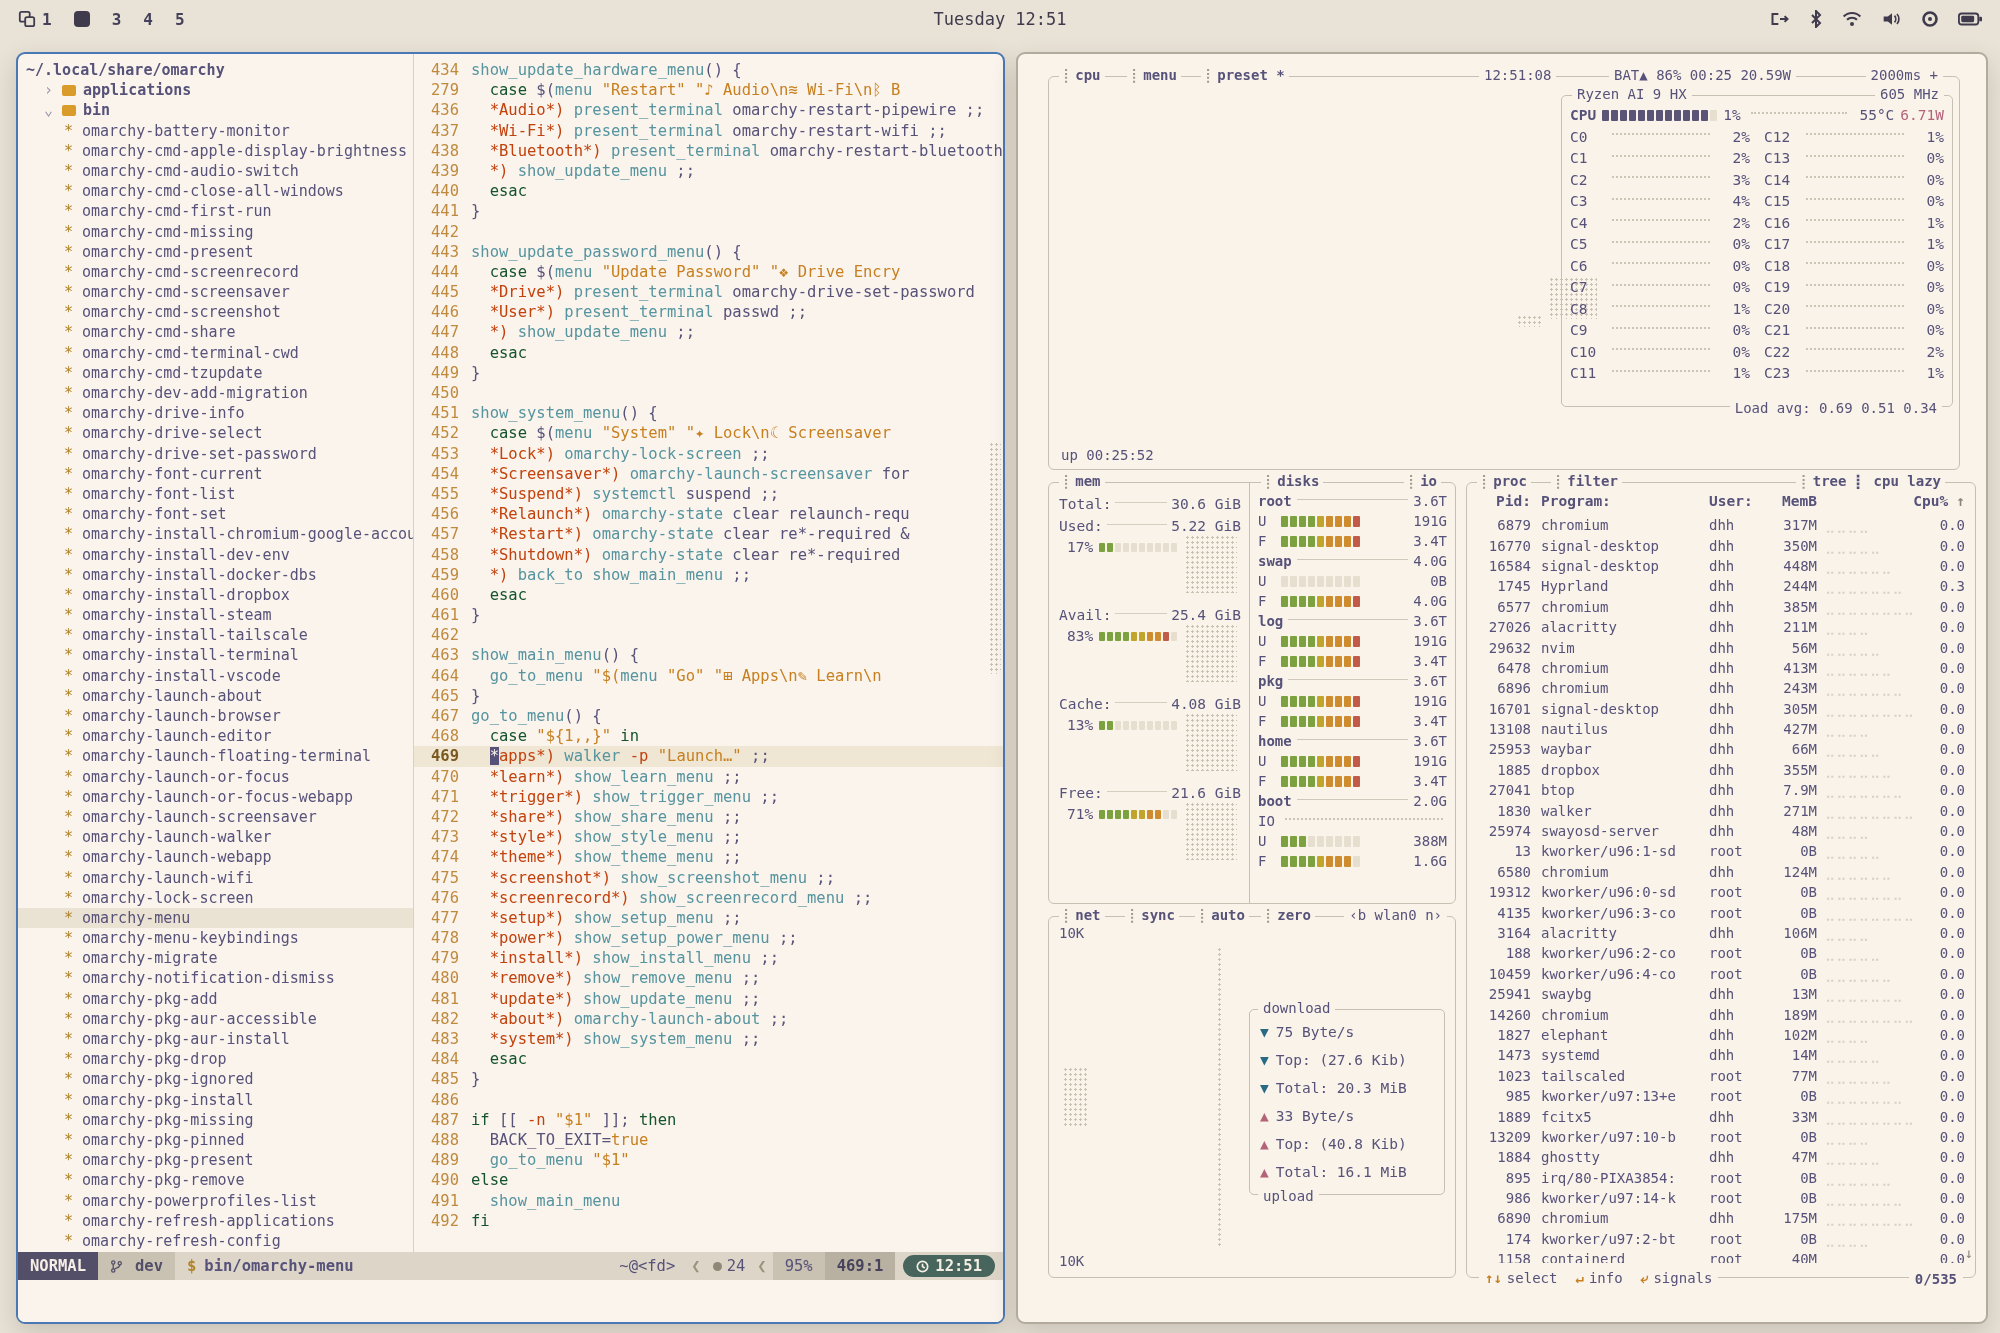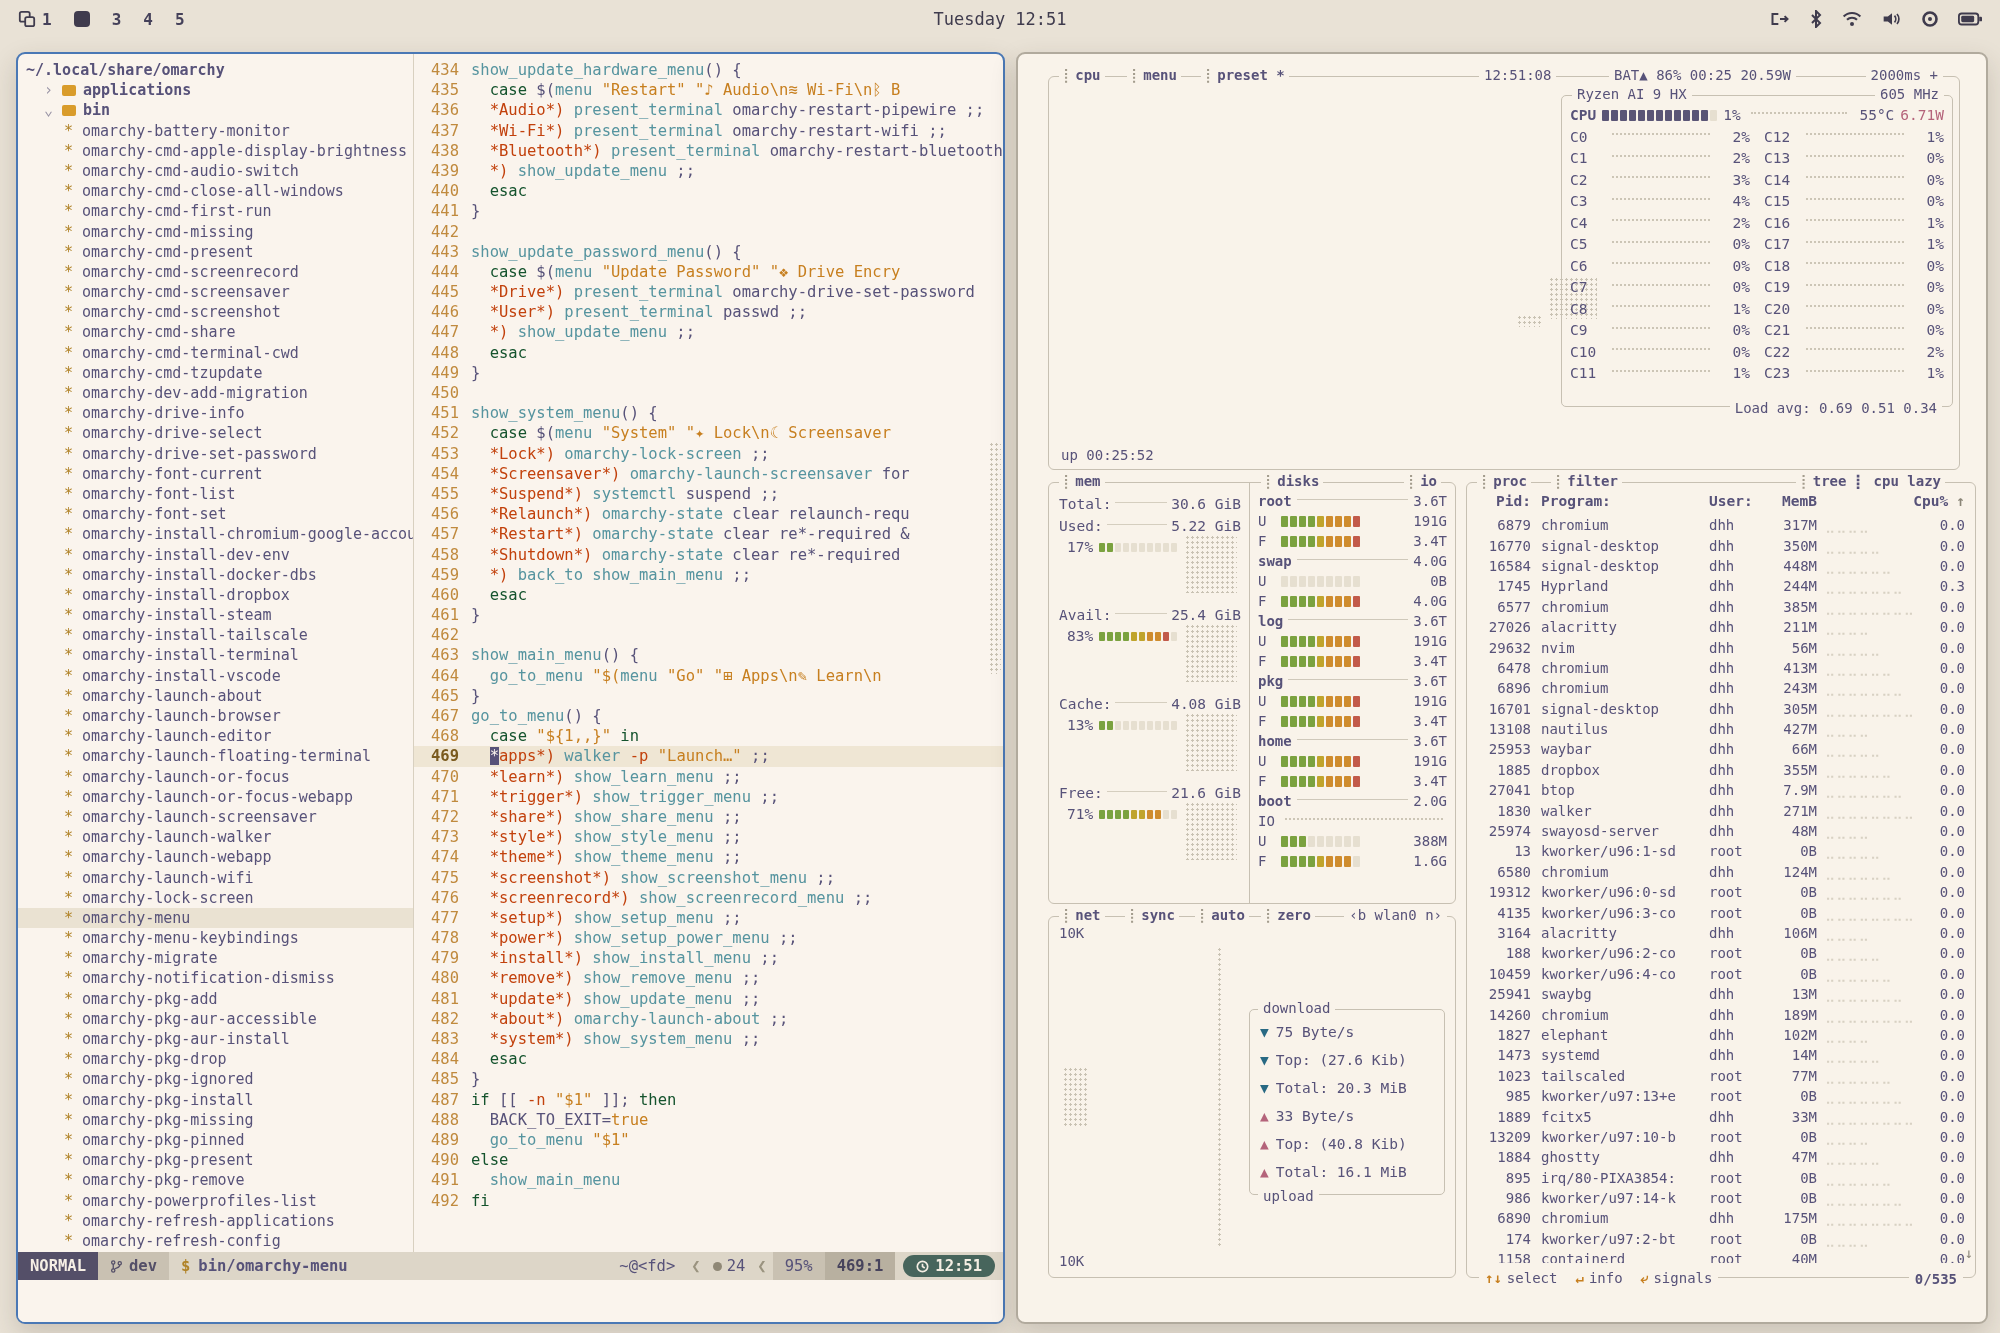--- a/index.html
+++ b/index.html
@@ -46,21 +46,21 @@
   .c-s{color:#c77f1f;}
   .c-p{color:#c2410c;}
   .c-cur{background:#575279;color:#faf4ed;}
   .dotgrid{position:absolute;background-image:radial-gradient(#c9c2b3 1.2px,transparent 1.2px);background-size:5px 5px;}
   .code-scrollbar{right:2px;top:388px;width:12px;height:232px;}
 
   
   .statusline{position:absolute;left:0;right:0;bottom:42px;height:28px;display:flex;align-items:center;font-size:15.5px;background:#ddd6c8;overflow:hidden;}
   .sl-seg{display:flex;align-items:center;height:100%;padding:0 12px;}
   .sl-mode{background:#544f68;color:#f6efe5;font-weight:bold;}
-  .sl-branch{background:#c9c1b2;color:#544f68;gap:6px;font-weight:bold;text-align:center;}
+  .sl-branch{background:#c9c1b2;color:#544f68;gap:12px;font-weight:bold;text-align:center;}
   .sl-file{padding:0 12px;font-weight:bold;color:#575279;}
   .sl-prompt{color:#b08328;margin-right:8px;}
   .sl-right{margin-left:auto;display:flex;align-items:center;height:100%;}
   .sl-host{padding:0 10px;color:#575279;}
   .sl-sep{color:#9a937f;padding:0 6px;}
   .sl-count{display:flex;align-items:center;gap:5px;padding:0 6px;color:#575279;}
   .sl-dot{width:9px;height:9px;border-radius:50%;background:#8f8876;display:inline-block;}
   .sl-scroll{background:#c9c1b2;color:#575279;}
   .sl-pos{background:#b8b0a0;color:#47435c;font-weight:bold;}
   .sl-clock{display:flex;align-items:center;gap:6px;background:#47655c;color:#f4eee3;border-radius:14px;padding:2px 13px;margin:0 8px;font-weight:bold;}
@@ -260,21 +260,21 @@
         <div class="tree-row d-file"><span class="tr-star">*</span><span class="tr-file">omarchy-pkg-present</span></div>
         <div class="tree-row d-file"><span class="tr-star">*</span><span class="tr-file">omarchy-pkg-remove</span></div>
         <div class="tree-row d-file"><span class="tr-star">*</span><span class="tr-file">omarchy-powerprofiles-list</span></div>
         <div class="tree-row d-file"><span class="tr-star">*</span><span class="tr-file">omarchy-refresh-applications</span></div>
         <div class="tree-row d-file"><span class="tr-star">*</span><span class="tr-file">omarchy-refresh-config</span></div>
       </div>
   </div>
   <div class="code-pane">
     <div>
         <div class="code-row"><span class="lnum">434</span><span class="ltext"><span class="c-f">show_update_hardware_menu</span><span class="c-t">() {</span></span></div>
-        <div class="code-row"><span class="lnum">435</span><span class="ltext"><span class="c-t">  </span><span class="c-k">case</span><span class="c-t"> $(</span><span class="c-f">menu</span><span class="c-t"> </span><span class="c-s">"Restart"</span><span class="c-t"> </span><span class="c-s">"♪ Audio\n≋ Wi-Fi\nᛒ B</span></span></div>
+        <div class="code-row"><span class="lnum">279</span><span class="ltext"><span class="c-t">  </span><span class="c-k">case</span><span class="c-t"> $(</span><span class="c-f">menu</span><span class="c-t"> </span><span class="c-s">"Restart"</span><span class="c-t"> </span><span class="c-s">"♪ Audio\n≋ Wi-Fi\nᛒ B</span></span></div>
         <div class="code-row"><span class="lnum">436</span><span class="ltext"><span class="c-t">  </span><span class="c-p">*Audio*)</span><span class="c-t"> </span><span class="c-f">present_terminal</span><span class="c-t"> omarchy-restart-pipewire ;;</span></span></div>
         <div class="code-row"><span class="lnum">437</span><span class="ltext"><span class="c-t">  </span><span class="c-p">*Wi-Fi*)</span><span class="c-t"> </span><span class="c-f">present_terminal</span><span class="c-t"> omarchy-restart-wifi ;;</span></span></div>
         <div class="code-row"><span class="lnum">438</span><span class="ltext"><span class="c-t">  </span><span class="c-p">*Bluetooth*)</span><span class="c-t"> </span><span class="c-f">present_terminal</span><span class="c-t"> omarchy-restart-bluetooth</span></span></div>
         <div class="code-row"><span class="lnum">439</span><span class="ltext"><span class="c-t">  </span><span class="c-p">*)</span><span class="c-t"> </span><span class="c-f">show_update_menu</span><span class="c-t"> ;;</span></span></div>
         <div class="code-row"><span class="lnum">440</span><span class="ltext"><span class="c-t">  </span><span class="c-k">esac</span></span></div>
         <div class="code-row"><span class="lnum">441</span><span class="ltext"><span class="c-t">}</span></span></div>
         <div class="code-row"><span class="lnum">442</span><span class="ltext"></span></div>
         <div class="code-row"><span class="lnum">443</span><span class="ltext"><span class="c-f">show_update_password_menu</span><span class="c-t">() {</span></span></div>
         <div class="code-row"><span class="lnum">444</span><span class="ltext"><span class="c-t">  </span><span class="c-k">case</span><span class="c-t"> $(</span><span class="c-f">menu</span><span class="c-t"> </span><span class="c-s">"Update Password"</span><span class="c-t"> </span><span class="c-s">"❖ Drive Encry</span></span></div>
         <div class="code-row"><span class="lnum">445</span><span class="ltext"><span class="c-t">  </span><span class="c-p">*Drive*)</span><span class="c-t"> </span><span class="c-f">present_terminal</span><span class="c-t"> omarchy-drive-set-password</span></span></div>
@@ -310,20 +310,21 @@
         <div class="code-row"><span class="lnum">476</span><span class="ltext"><span class="c-t">  </span><span class="c-p">*screenrecord*)</span><span class="c-t"> </span><span class="c-f">show_screenrecord_menu</span><span class="c-t"> ;;</span></span></div>
         <div class="code-row"><span class="lnum">477</span><span class="ltext"><span class="c-t">  </span><span class="c-p">*setup*)</span><span class="c-t"> </span><span class="c-f">show_setup_menu</span><span class="c-t"> ;;</span></span></div>
         <div class="code-row"><span class="lnum">478</span><span class="ltext"><span class="c-t">  </span><span class="c-p">*power*)</span><span class="c-t"> </span><span class="c-f">show_setup_power_menu</span><span class="c-t"> ;;</span></span></div>
         <div class="code-row"><span class="lnum">479</span><span class="ltext"><span class="c-t">  </span><span class="c-p">*install*)</span><span class="c-t"> </span><span class="c-f">show_install_menu</span><span class="c-t"> ;;</span></span></div>
         <div class="code-row"><span class="lnum">480</span><span class="ltext"><span class="c-t">  </span><span class="c-p">*remove*)</span><span class="c-t"> </span><span class="c-f">show_remove_menu</span><span class="c-t"> ;;</span></span></div>
         <div class="code-row"><span class="lnum">481</span><span class="ltext"><span class="c-t">  </span><span class="c-p">*update*)</span><span class="c-t"> </span><span class="c-f">show_update_menu</span><span class="c-t"> ;;</span></span></div>
         <div class="code-row"><span class="lnum">482</span><span class="ltext"><span class="c-t">  </span><span class="c-p">*about*)</span><span class="c-t"> </span><span class="c-f">omarchy-launch-about</span><span class="c-t"> ;;</span></span></div>
         <div class="code-row"><span class="lnum">483</span><span class="ltext"><span class="c-t">  </span><span class="c-p">*system*)</span><span class="c-t"> </span><span class="c-f">show_system_menu</span><span class="c-t"> ;;</span></span></div>
         <div class="code-row"><span class="lnum">484</span><span class="ltext"><span class="c-t">  </span><span class="c-k">esac</span></span></div>
         <div class="code-row"><span class="lnum">485</span><span class="ltext"><span class="c-t">}</span></span></div>
+        <div class="code-row"><span class="lnum">486</span><span class="ltext"></span></div>
         <div class="code-row"><span class="lnum">487</span><span class="ltext"><span class="c-k">if</span><span class="c-t"> [[ </span><span class="c-p">-n</span><span class="c-t"> </span><span class="c-s">"$1"</span><span class="c-t"> ]]; </span><span class="c-k">then</span></span></div>
         <div class="code-row"><span class="lnum">488</span><span class="ltext"><span class="c-t">  BACK_TO_EXIT=</span><span class="c-s">true</span></span></div>
         <div class="code-row"><span class="lnum">489</span><span class="ltext"><span class="c-t">  </span><span class="c-f">go_to_menu</span><span class="c-t"> </span><span class="c-s">"$1"</span></span></div>
         <div class="code-row"><span class="lnum">490</span><span class="ltext"><span class="c-k">else</span></span></div>
         <div class="code-row"><span class="lnum">491</span><span class="ltext"><span class="c-t">  </span><span class="c-f">show_main_menu</span></span></div>
         <div class="code-row"><span class="lnum">492</span><span class="ltext"><span class="c-k">fi</span></span></div>
       </div>
     <div class="dotgrid code-scrollbar"></div>
   </div>
   <div class="statusline">

